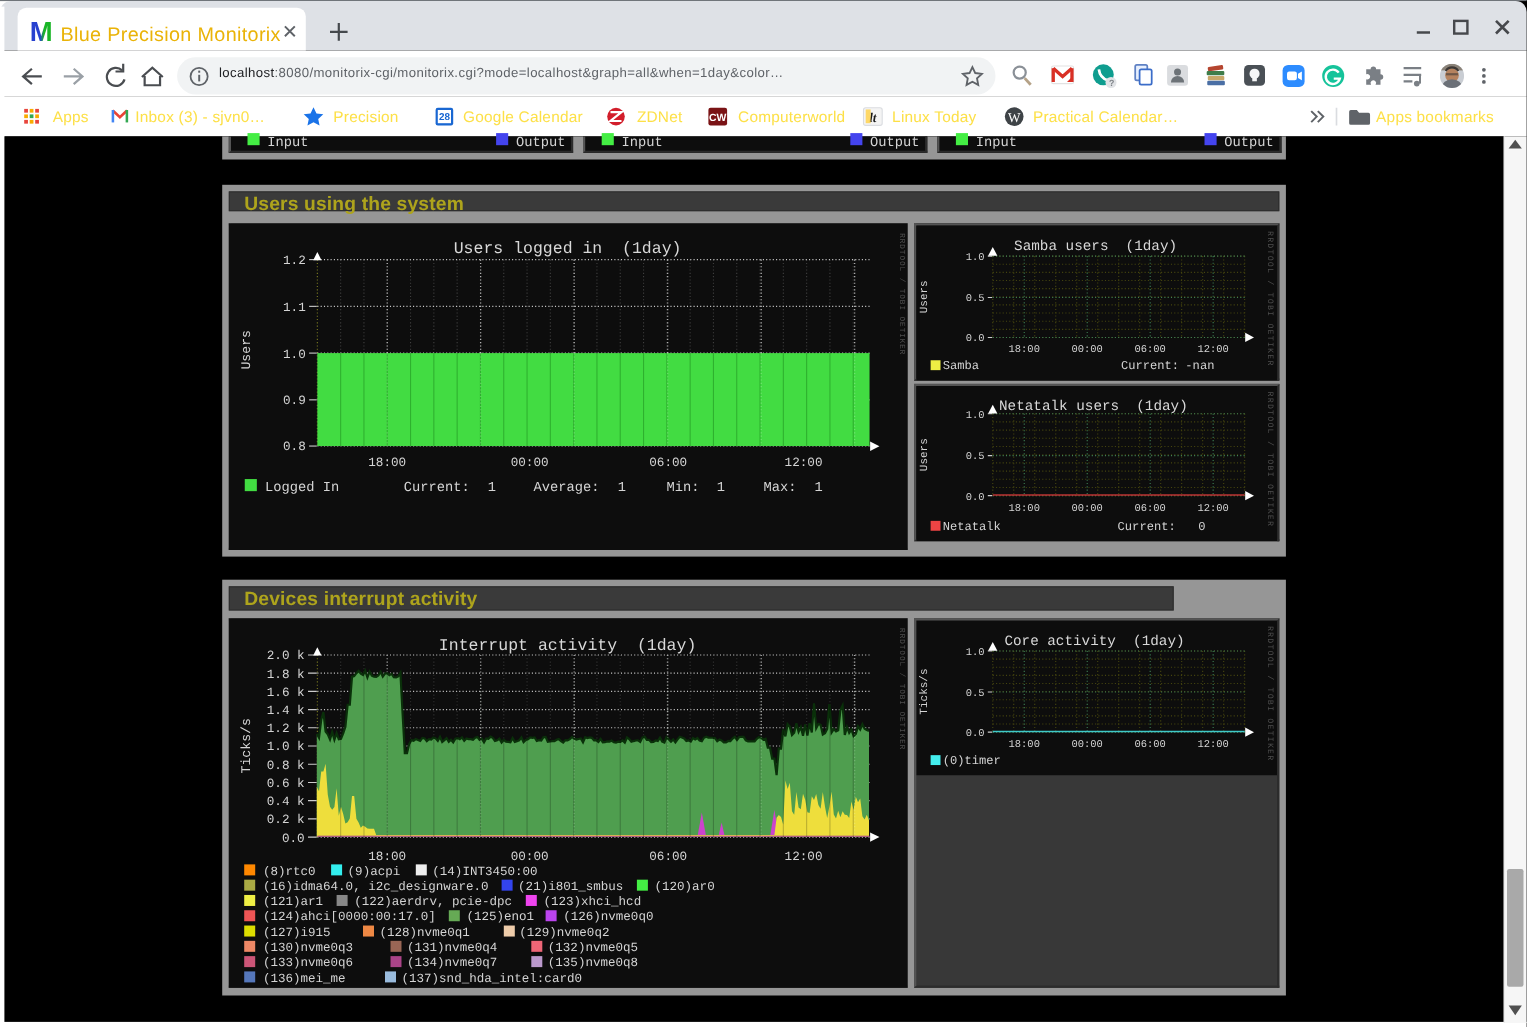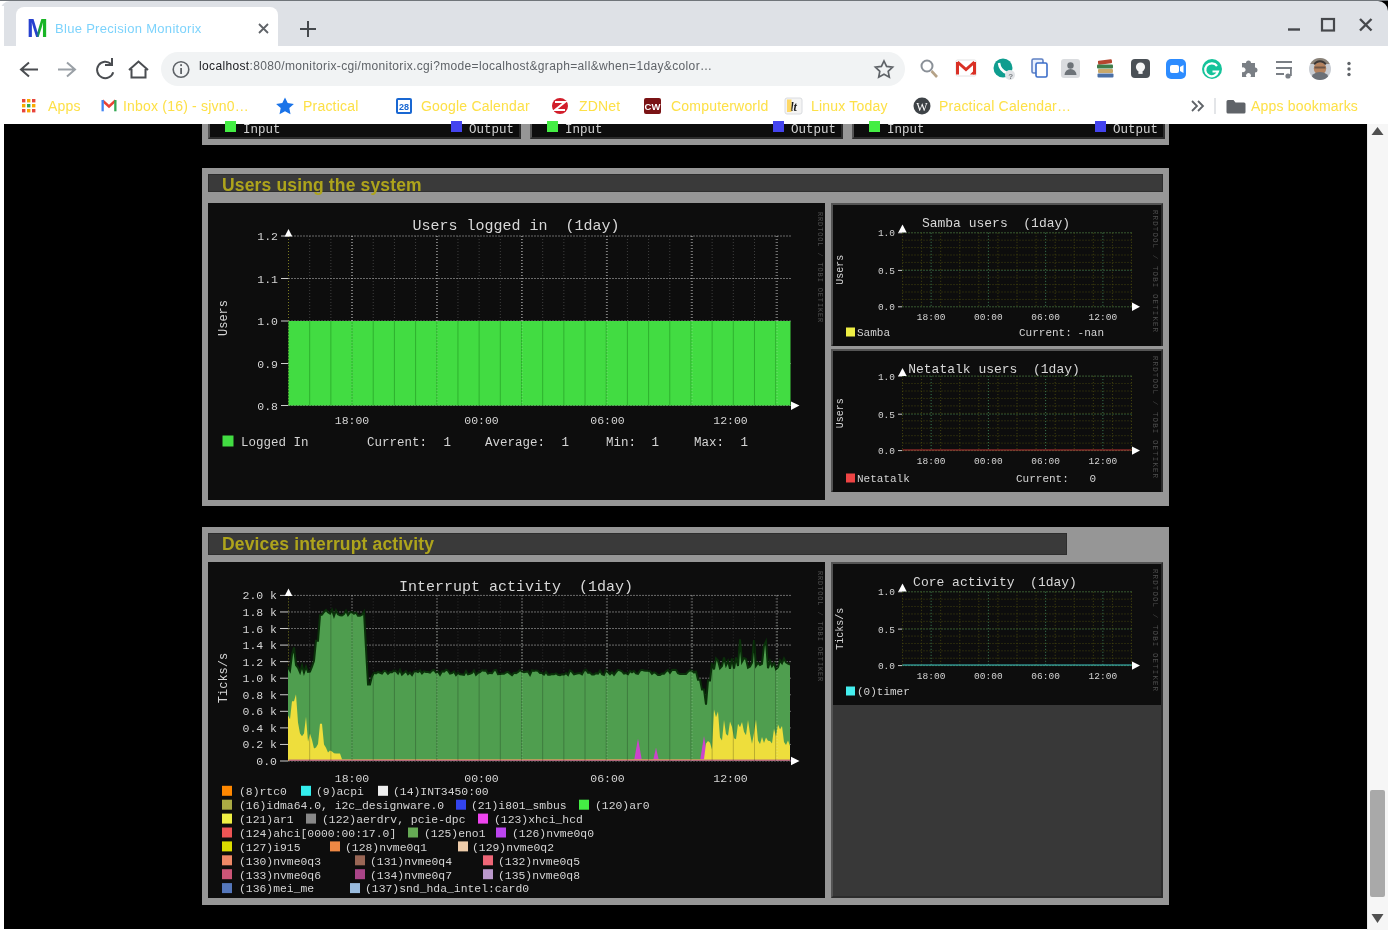--- a/index.html
+++ b/index.html
@@ -1,21 +1,21 @@
 <!DOCTYPE html>
 <html><head><meta charset="utf-8"><title>Blue Precision Monitorix</title><style>
 *{margin:0;padding:0;box-sizing:border-box}
 html,body{width:1388px;height:934px;overflow:hidden;background:#000;font-family:"Liberation Sans",sans-serif}
 .abs{position:absolute}
 #page{position:relative;width:1388px;height:934px}
 
 #topline{left:0;top:0;width:1388px;height:1px;background:#70757a}
 #tabstrip{left:0;top:1px;width:1388px;height:45px;background:#dee1e6;border-radius:10px 10px 0 0}
 #tab{left:16px;top:7px;width:262px;height:39px;background:#fff;border-radius:8px 8px 0 0}
-#tabtitle{left:55px;top:21px;font-size:13px;letter-spacing:0.3px;color:#7dd3fc}
+#tabtitle{left:55px;top:21px;font-size:18px;letter-spacing:0.3px;color:#eab308}
 #toolbar{left:0;top:46px;width:1388px;height:42px;background:#fff}
 #omni{left:161px;top:52px;width:744px;height:34px;background:#f1f3f4;border-radius:17px}
 #urltext{left:199px;top:59px;font-size:12px;color:#202124;white-space:pre;letter-spacing:.35px}
 #bookbar{left:0;top:88px;width:1388px;height:36px;background:#fff}
 .bktext{top:98px;font-size:14px;letter-spacing:.2px;color:#fde047}
 
 #content{left:4px;top:124px;width:1363px;height:806px;background:#000}
 #lstrip{left:0;top:6px;width:4px;height:928px;background:#fff}
 #bstrip{left:0;top:929px;width:1388px;height:5px;background:#fff}
 .cont{background:#969696;position:absolute}
@@ -30,22 +30,22 @@
     <div class="abs" style="left:0;top:0;width:20px;height:20px;background:#fff"></div>
     <div class="abs" id="topline"></div>
     <div class="abs" id="tabstrip"></div>
     <div class="abs" id="tab"></div>
     <div class="abs" id="tabtitle">Blue Precision Monitorix</div>
     <div class="abs" id="toolbar"></div>
     <div class="abs" id="omni"></div>
     <div class="abs" id="urltext"><span style="color:#202124">localhost</span><span style="color:#5f6368">:8080/monitorix-cgi/monitorix.cgi?mode=localhost&amp;graph=all&amp;when=1day&amp;color…</span></div>
     <div class="abs" id="bookbar"></div>
     <div class="abs bktext" style="left:48px">Apps</div>
-    <div class="abs bktext" style="left:123px">Inbox (16) - sjvn0…</div>
-    <div class="abs bktext" style="left:303px">Practical</div>
+    <div class="abs bktext" style="left:123px">Inbox (3) - sjvn0…</div>
+    <div class="abs bktext" style="left:303px">Precision</div>
     <div class="abs bktext" style="left:421px">Google Calendar</div>
     <div class="abs bktext" style="left:579px">ZDNet</div>
     <div class="abs bktext" style="left:671px">Computerworld</div>
     <div class="abs bktext" style="left:811px">Linux Today</div>
     <div class="abs bktext" style="left:939px">Practical Calendar…</div>
     <div class="abs bktext" style="left:1251px">Apps bookmarks</div>
     <div class="abs" id="content"></div>
     <div class="abs" id="lstrip"></div>
     <div class="abs" id="bstrip"></div>
     <svg class="abs" style="left:0;top:0" width="1388" height="124" xmlns="http://www.w3.org/2000/svg" xml:space="preserve">

